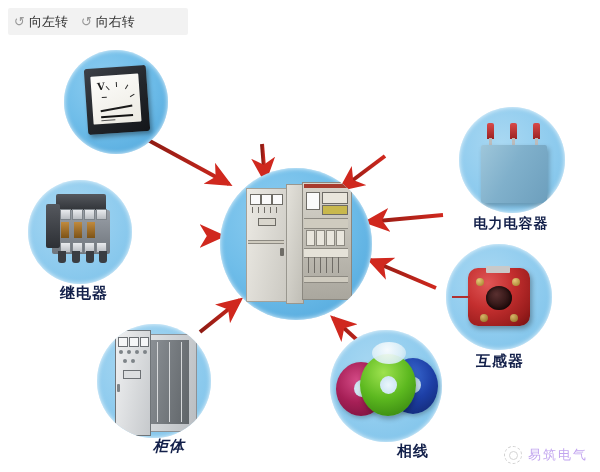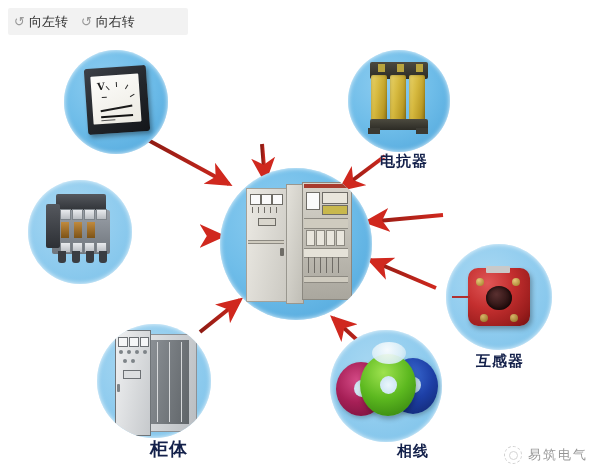--- a/index.html
+++ b/index.html
@@ -196,21 +196,21 @@
     position: absolute;
     right: 12px;
     bottom: 8px;
     display: flex;
     align-items: center;
     gap: 6px;
     opacity: 0.42;
   }
   #watermark .wm-text {
     font-size: 13px;
-    color: #000000;
+    color: #6d28d9;
     letter-spacing: 2px;
     font-family: "DejaVu Sans", "Liberation Sans", sans-serif;
   }
   .wm-mark {
     width: 16px; height: 16px; border-radius: 50%;
     border: 1px dashed #8e8e8e;
     position: relative;
   }
   .wm-mark::after {
     content: "";
@@ -281,38 +281,35 @@
               <div class="vm-needle"></div>
               <div class="vm-tick" style="left:8px; top:40px; width:32px; height:2px; background:#111;"></div>
               <div class="vm-tick" style="left:8px; top:44px; width:14px; height:1px; background:#555;"></div>
             </div>
           </div>
         </div>
       </div>
     </div>
 
 
-    <div class="node" style="left:344px; top:18px; width:120px; height:134px;">
-      <div class="bubble" style="left:4px; top:0; width:102px; height:102px;">
-        <div class="art" style="left:18px; top:12px; width:66px; height:76px;">
-          <div class="rc-core" style="left:4px;  top:0;  width:58px; height:17px;"></div>
-          <div class="rc-coil" style="left:5px;  top:13px; width:16px; height:48px;"></div>
-          <div class="rc-coil" style="left:24px; top:13px; width:16px; height:48px;"></div>
-          <div class="rc-coil" style="left:43px; top:13px; width:16px; height:48px;"></div>
-          <div class="rc-core" style="left:4px;  top:57px; width:58px; height:11px;"></div>
-          <div class="rc-foot" style="left:2px;  top:66px; width:12px; height:6px;"></div>
-          <div class="rc-foot" style="left:50px; top:66px; width:12px; height:6px;"></div>
-          <div class="rc-foot" style="left:12px; top:2px; width:7px; height:8px; background:#b8a43e;"></div>
-          <div class="rc-foot" style="left:31px; top:2px; width:7px; height:8px; background:#b8a43e;"></div>
-          <div class="rc-foot" style="left:50px; top:2px; width:7px; height:8px; background:#b8a43e;"></div>
-        </div>
-      </div>
-      <div class="label" style="left:0; top:102px; width:120px; font-size:15px;">电抗器</div>
-    </div>
-
+
+    <div class="node" style="left:441px; top:75px; width:140px; height:140px;">
+      <div class="bubble pale" style="left:18px; top:0; width:106px; height:106px;">
+        <div class="art" style="left:20px; top:16px; width:70px; height:74px;">
+          <div class="cap-term" style="left:8px;  top:0;"></div>
+          <div class="cap-term" style="left:31px; top:0;"></div>
+          <div class="cap-term" style="left:54px; top:0;"></div>
+          <div class="cap-stem" style="left:10px; top:15px;"></div>
+          <div class="cap-stem" style="left:33px; top:15px;"></div>
+          <div class="cap-stem" style="left:56px; top:15px;"></div>
+          <div class="cap-body" style="position:absolute; left:2px; top:22px;"></div>
+        </div>
+      </div>
+      <div class="label" style="left:0; top:108px; width:140px; font-size:14px;">电力电容器</div>
+    </div>
 
     <div class="node" style="left:322px; top:298px; width:160px; height:142px;">
       <div class="bubble pale" style="left:8px; top:0; width:112px; height:112px;">
         <div class="art" style="left:2px; top:6px; width:110px; height:100px;">
           <div class="coil" style="left:4px; top:26px; width:50px; height:54px;
                background: radial-gradient(circle at 42% 34%, #d44a86 0%, #a61f56 48%, #6f1039 100%);
                box-shadow: 1px 2px 4px rgba(0,0,0,0.25);">
             <div class="hole" style="left:18px; top:18px; width:16px; height:17px;
                  background: radial-gradient(circle,#e7f3fa,#bcdcee);"></div>
           </div>
@@ -367,21 +364,21 @@
           <div class="cb-knob" style="left:6px;  top:20px; width:4px; height:4px;"></div>
           <div class="cb-knob" style="left:14px; top:20px; width:4px; height:4px;"></div>
           <div class="cb-knob" style="left:22px; top:20px; width:4px; height:4px;"></div>
           <div class="cb-knob" style="left:30px; top:20px; width:4px; height:4px;"></div>
           <div class="cb-knob" style="left:10px; top:29px; width:4px; height:4px;"></div>
           <div class="cb-knob" style="left:18px; top:29px; width:4px; height:4px;"></div>
           <div class="cb-meter" style="left:10px; top:40px; width:16px; height:7px; background:#dcdee0;"></div>
           <div class="cb-knob" style="left:4px;  top:54px; width:3px; height:8px; border-radius:1px;"></div>
         </div>
       </div>
-      <div class="label" style="left:24px; top:113px; width:104px; font-size:18px;">柜体</div>
+      <div class="label" style="left:24px; top:113px; width:104px; font-size:15px;font-style:italic;">柜体</div>
     </div>
 
     <div class="node" style="left:18px; top:148px; width:132px; height:134px;">
       <div class="bubble pale" style="left:10px; top:0; width:104px; height:104px;">
         <div class="art" style="left:18px; top:14px; width:70px; height:76px;">
           <div class="ct-top" style="left:10px; top:0;  width:50px; height:18px;"></div>
           <div class="ct-base" style="left:6px;  top:16px; width:58px; height:44px;"></div>
           <div class="ct-top" style="left:0;    top:10px; width:14px; height:44px;"></div>
           <div class="ct-term" style="left:14px; top:15px; width:9px; height:9px;"></div>
           <div class="ct-term" style="left:26px; top:15px; width:9px; height:9px;"></div>
@@ -393,20 +390,21 @@
           <div class="ct-term" style="left:14px; top:48px; width:9px; height:9px;"></div>
           <div class="ct-term" style="left:26px; top:48px; width:9px; height:9px;"></div>
           <div class="ct-term" style="left:38px; top:48px; width:9px; height:9px;"></div>
           <div class="ct-term" style="left:50px; top:48px; width:9px; height:9px;"></div>
           <div class="ct-leg" style="left:12px; top:57px; width:8px; height:12px; border-radius:0 0 3px 3px;"></div>
           <div class="ct-leg" style="left:26px; top:57px; width:8px; height:12px; border-radius:0 0 3px 3px;"></div>
           <div class="ct-leg" style="left:40px; top:57px; width:8px; height:12px; border-radius:0 0 3px 3px;"></div>
           <div class="ct-leg" style="left:53px; top:57px; width:8px; height:12px; border-radius:0 0 3px 3px;"></div>
         </div>
       </div>
+      <div class="label" style="left:0; top:104px; width:132px; font-size:15px;">继电器</div>
     </div>
 
     <div class="node" style="left:206px; top:136px; width:180px; height:180px; z-index:3;">
       <div class="bubble" style="left:14px; top:0; width:152px; height:152px;">
         <div class="art" style="left:26px; top:14px; width:104px; height:124px;">
 
           <div class="as-left" style="left:0; top:6px; width:40px; height:112px;"></div>
           <div class="as-meter" style="left:4px;  top:12px; width:9px; height:9px;"></div>
           <div class="as-meter" style="left:15px; top:12px; width:9px; height:9px;"></div>
           <div class="as-meter" style="left:26px; top:12px; width:9px; height:9px;"></div>

